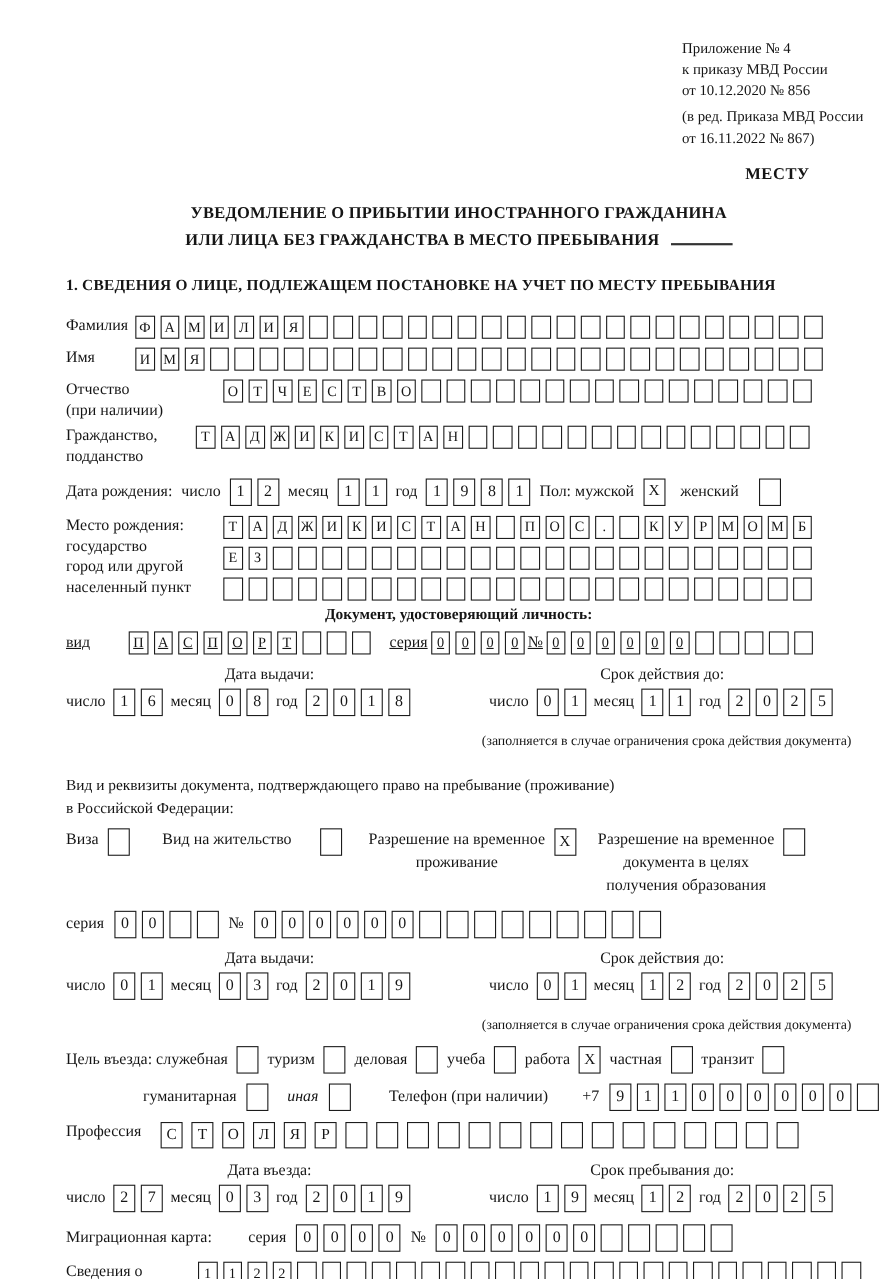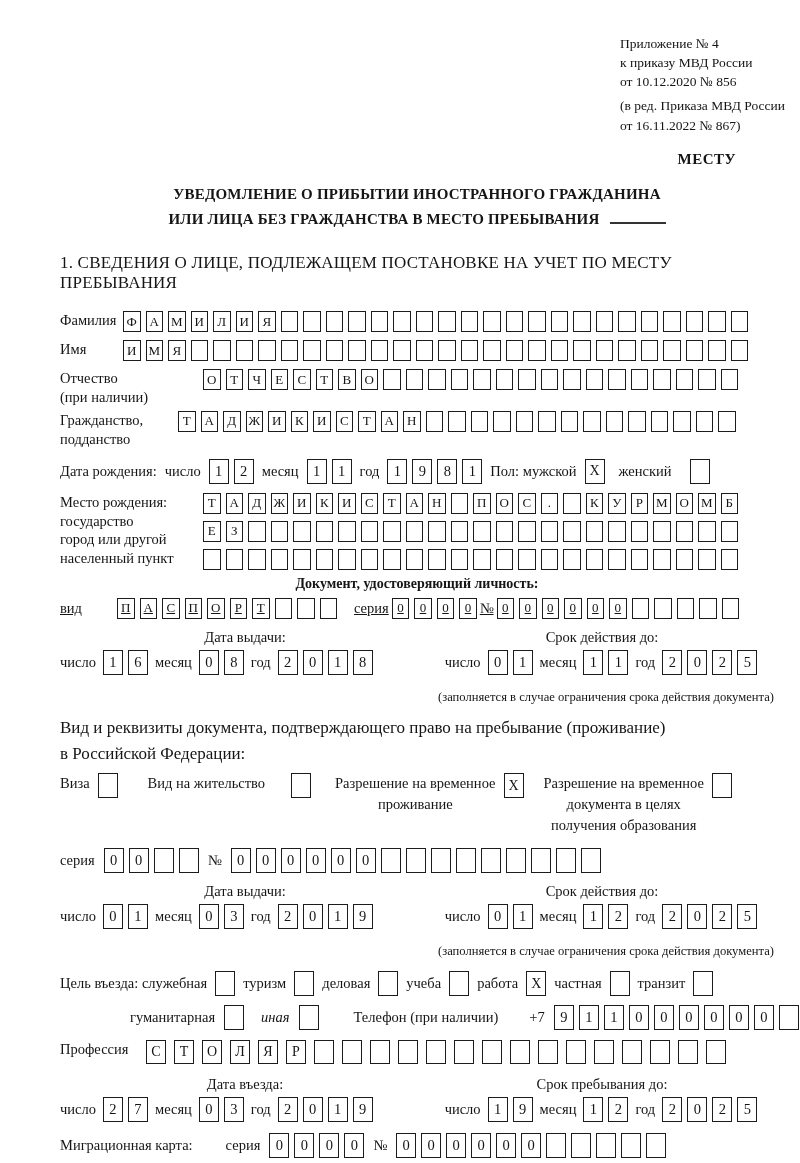--- a/index.html
+++ b/index.html
@@ -8,40 +8,40 @@
   .page { padding:34px 26px 20px 60px; box-sizing:border-box; width:800px; }
 
   .hdr-block { margin-left:560px; font-size:13.5px; line-height:1.42; }
   .hdr-block .ln { white-space:nowrap; }
   .hdr-gap { height:5px; }
   .forma { text-align:right; padding-right:38px; font-weight:bold; font-size:15px; margin-top:16px; letter-spacing:.5px; }
 
   .title { text-align:center; font-weight:bold; font-size:15px; line-height:1.65; margin-top:14px; letter-spacing:.2px; }
   .blank { display:inline-block; width:56px; border-bottom:2px solid #333; height:14px; margin-left:10px; }
 
-  .sec-h { font-weight:normal; font-size:17px; margin-top:22px; letter-spacing:.2px; }
+  .sec-h { font-weight:bold; font-size:14px; margin-top:22px; letter-spacing:.2px; }
 
   .frow { display:flex; align-items:flex-start; margin-top:8px; }
   .lbl { font-size:14.5px; line-height:1.3; flex-shrink:0; }
   .cells { display:flex; gap:5px; }
   .cell { box-sizing:border-box; width:17.5px; height:21px; border:1.6px solid #1c1c1c;
           display:flex; align-items:center; justify-content:center;
           font-size:13px; flex-shrink:0; background:#fff; }
   .cells.lg .cell { width:20px; height:25px; font-size:14.5px; }
   .cells.xl { gap:8px; }
   .cells.xl .cell { width:20px; height:24px; font-size:14px; }
   .box { box-sizing:border-box; width:20px; height:25px; border:1.6px solid #1c1c1c;
          display:inline-flex; align-items:center; justify-content:center;
          font-size:14px; flex-shrink:0; background:#fff; }
   .stack { display:flex; flex-direction:column; gap:7px; }
   .dgroup { display:flex; align-items:center; gap:7px; }
   .dhead { display:flex; margin-top:10px; font-size:14.5px; }
   .drow { display:flex; margin-top:4px; align-items:center; }
   .note { text-align:right; font-size:12.6px; margin-top:15px; }
-  .para { font-size:17px; line-height:1.55; margin-top:10px; }
+  .para { font-size:14px; line-height:1.55; margin-top:23px; }
   .opt { display:flex; align-items:flex-start; gap:8px; }
   .optlbl { font-size:14.5px; text-align:center; line-height:1.45; }
   .ctr { text-align:center; font-weight:bold; font-size:14px; margin-top:10px; }
 </style>
 </head>
 <body>
 
 <div class="page">
 
   <div class="hdr-block">

